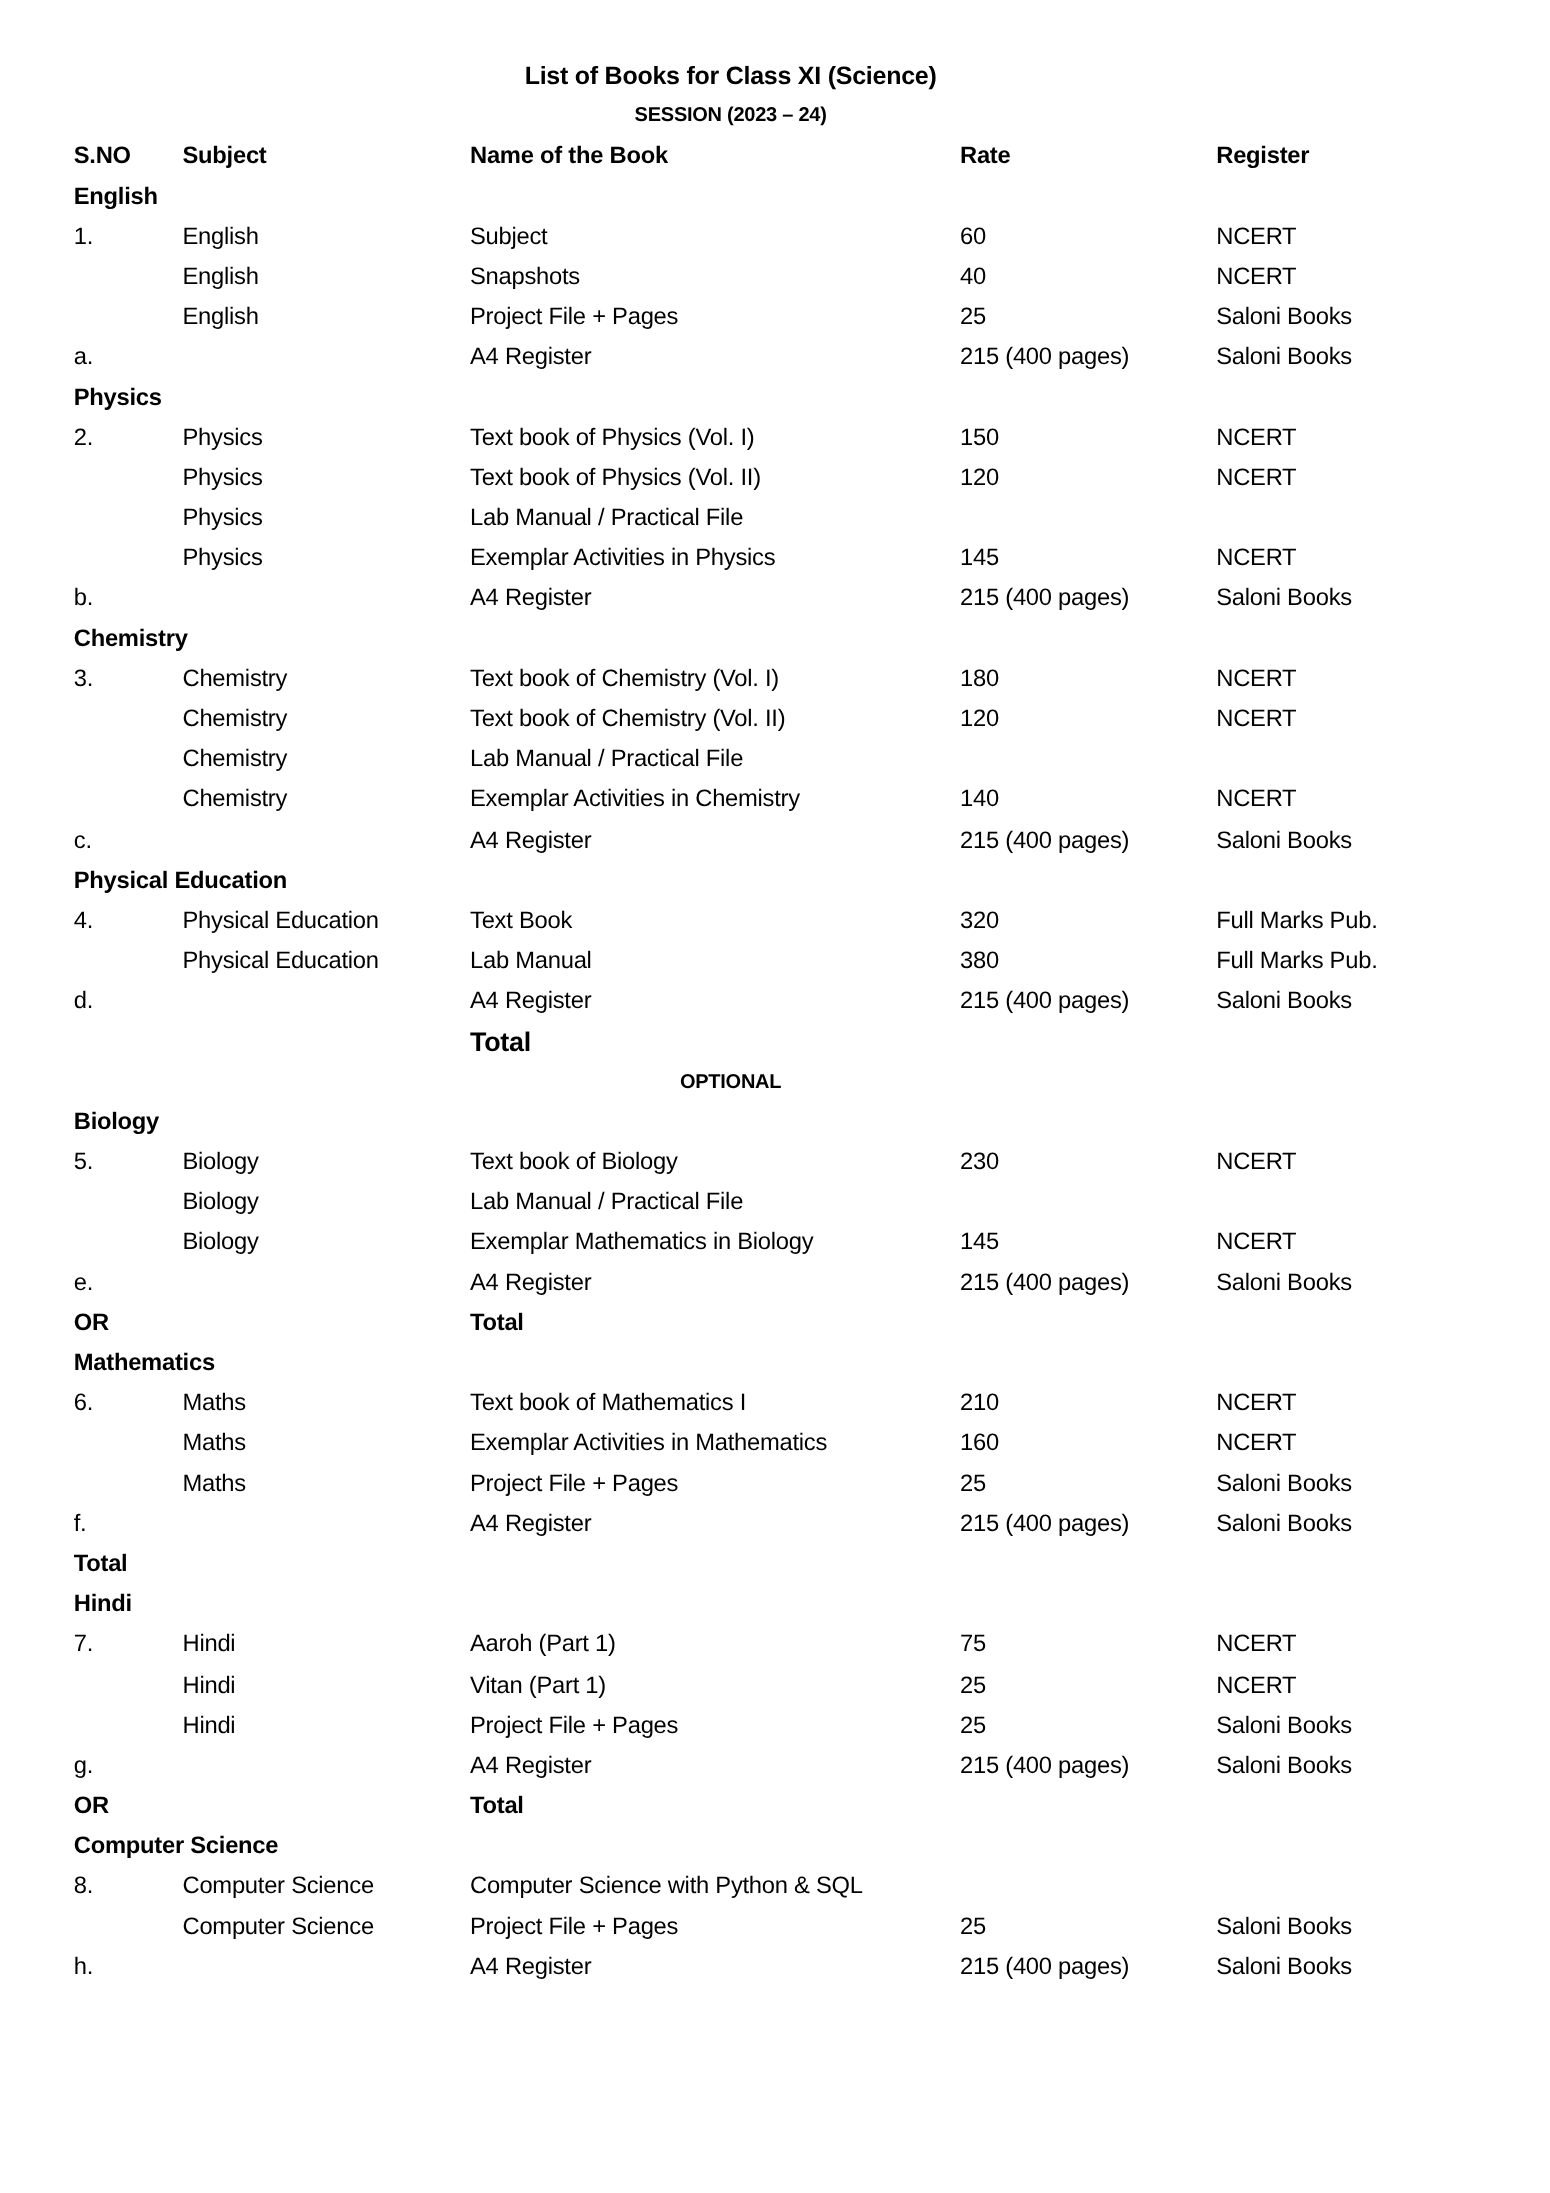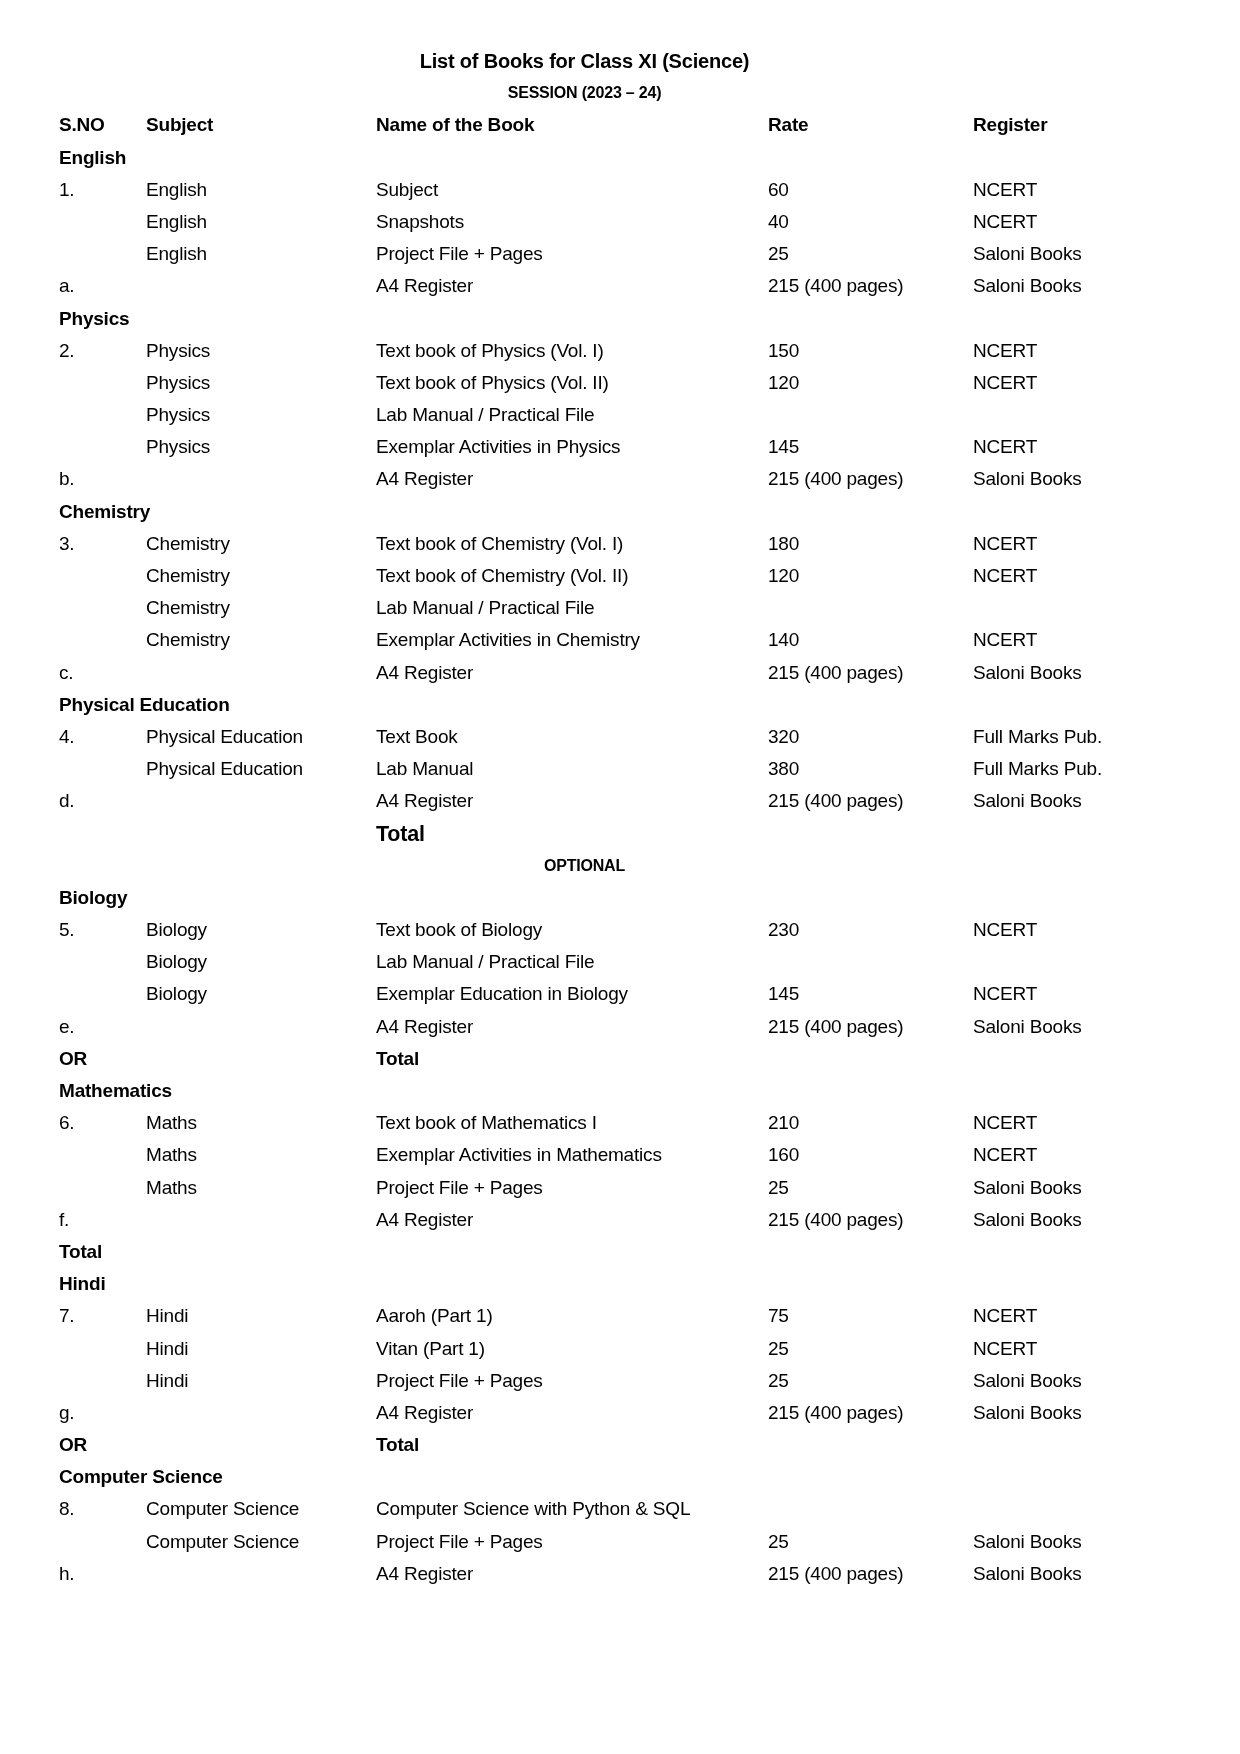--- a/index.html
+++ b/index.html
@@ -209,21 +209,21 @@
           <span class="cell col-name">Text book of Biology</span>
           <span class="cell col-rate">230</span>
           <span class="cell col-publisher">NCERT</span>
         </div>
         <div class="line data">
           <span class="cell col-subject">Biology</span>
           <span class="cell col-name">Lab Manual / Practical File</span>
         </div>
         <div class="line data">
           <span class="cell col-subject">Biology</span>
-          <span class="cell col-name">Exemplar Education in Biology</span>
+          <span class="cell col-name">Exemplar Mathematics in Biology</span>
           <span class="cell col-rate">145</span>
           <span class="cell col-publisher">NCERT</span>
         </div>
         <div class="line data">
           <span class="cell col-sno">e.</span>
           <span class="cell col-name">A4 Register</span>
           <span class="cell col-rate">215 (400 pages)</span>
           <span class="cell col-publisher">Saloni Books</span>
         </div>
         <div class="line or-total">

